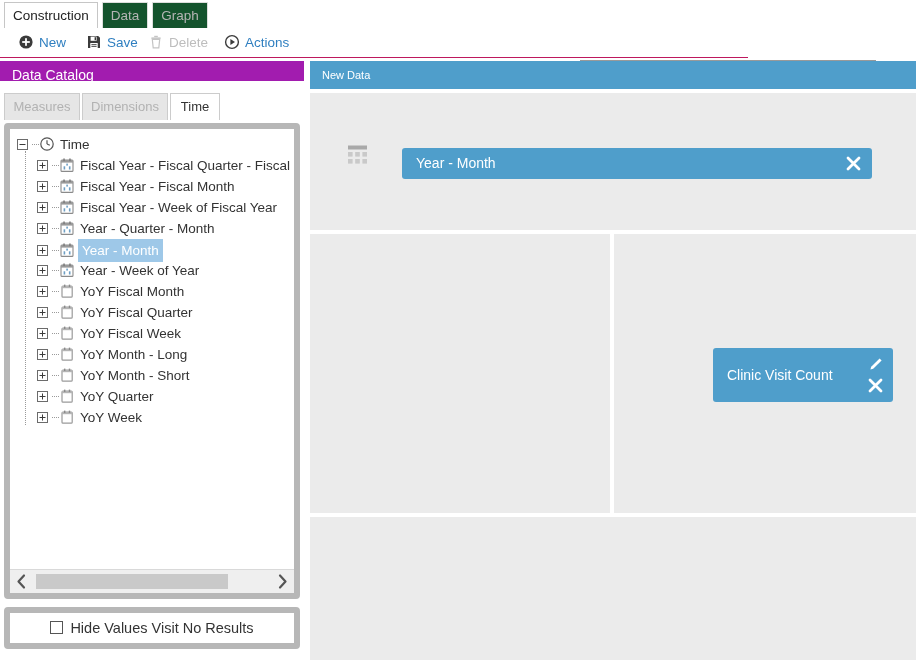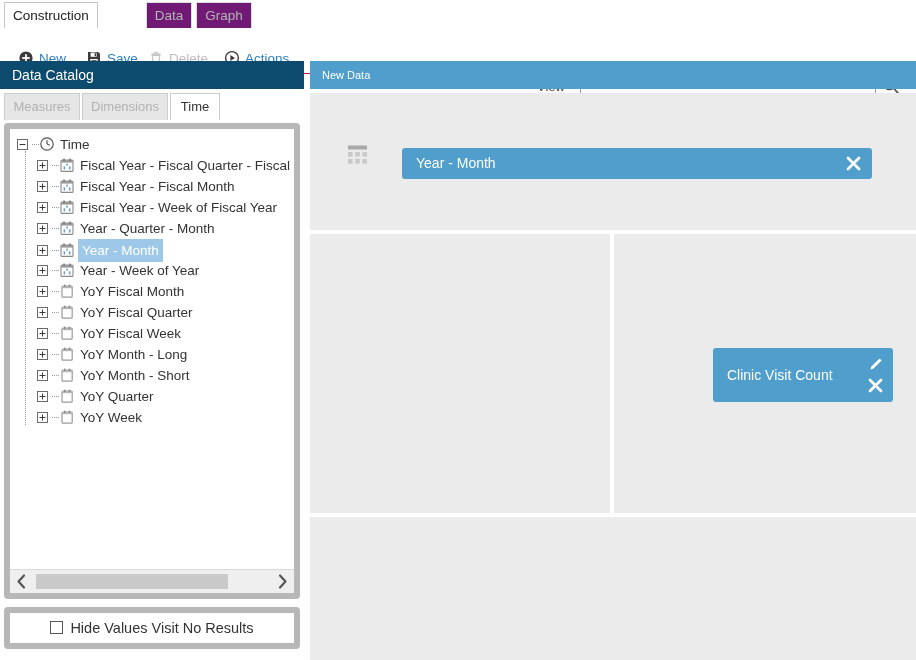--- a/index.html
+++ b/index.html
@@ -35,37 +35,35 @@
     border: 1px solid #c6c6c6;
     border-bottom: none;
   }
   .app-tab.active {
     background: #ffffff;
     color: #222222;
     font-weight: normal;
     z-index: 3;
   }
   .app-tab.disabled {
-    background: #701a75;
+    background: #14532d;
     color: #b5b5b5;
     border-color: #dddddd;
-    margin-left: 44px;
   }
   #tab-construction { left: 4px;   width: 94px; }
   #tab-data         { left: 102px; width: 46px; }
   #tab-graph        { left: 152px; width: 56px; }
 
   
   #toolbar {
     position: absolute;
     left: 0; top: 28px;
     width: 748px; height: 29px;
     background: #ffffff;
     border-bottom: 1px solid #be185d;
-    margin-top: 16px;
   }
   .tb-btn {
     position: absolute;
     top: 5px;
     height: 20px;
     line-height: 20px;
     white-space: nowrap;
     font-size: 13.5px;
     color: #2f7fc0;
     cursor: pointer;
@@ -106,22 +104,22 @@
     position: absolute;
     left: 880px; top: 31px;
     width: 22px; height: 22px;
     cursor: pointer;
   }
 
   
   #catalog-header {
     position: absolute;
     left: 0; top: 61px;
-    width: 304px; height: 28px;
-    background: #0c4a6e;
+    width: 304px; height: 20px;
+    background: #a21caf;
     color: #ffffff;
     font-size: 14px;
     line-height: 28px;
     padding-left: 12px;
     box-sizing: border-box;
   }
   #catalog-tabs {
     position: absolute;
     left: 0; top: 93px;
     width: 304px; height: 30px;

